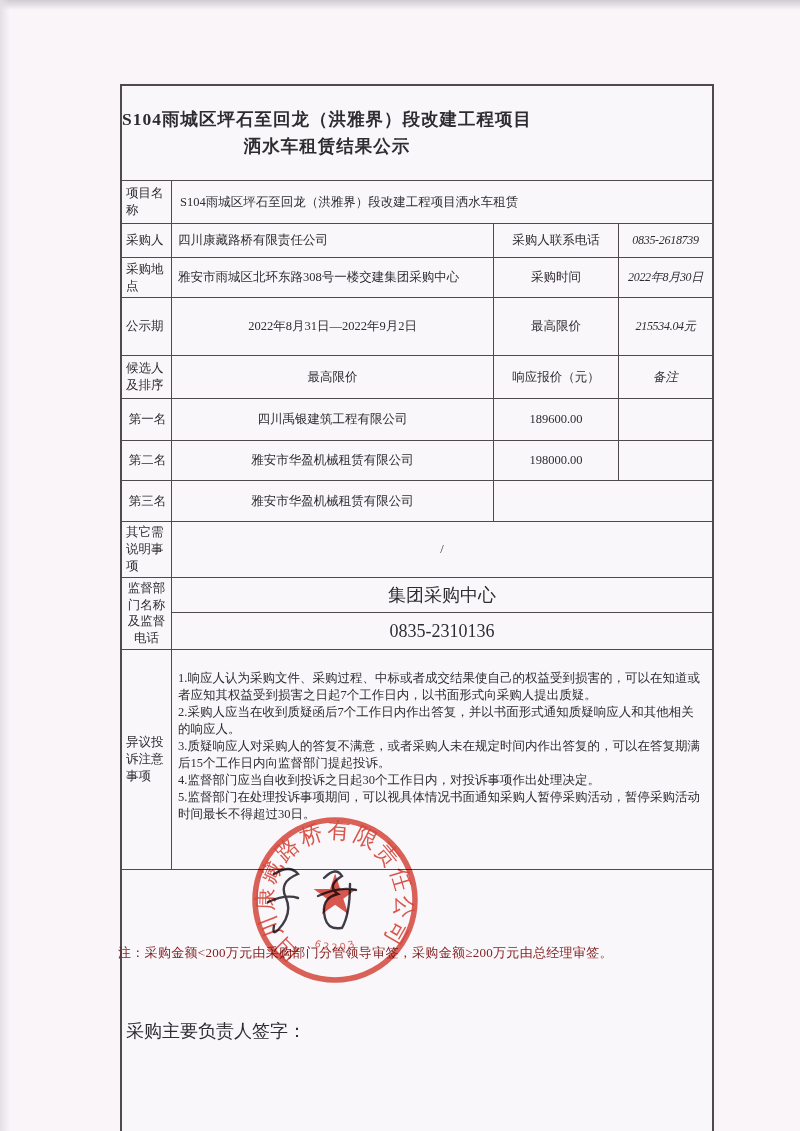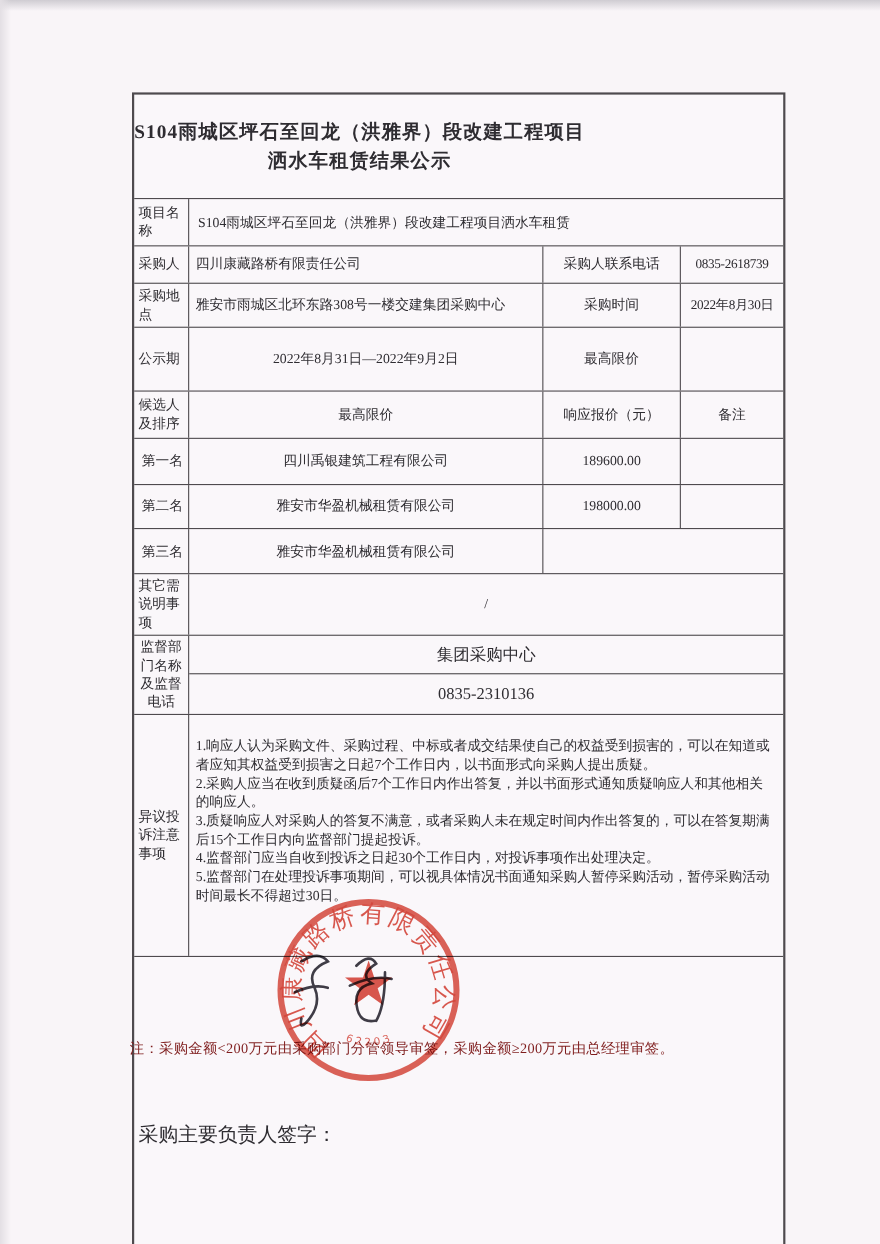--- a/index.html
+++ b/index.html
@@ -19,30 +19,30 @@
     position:absolute;left:120px;top:84px;width:594px;height:1110px;
     border:2px solid #4e4a4e;box-sizing:border-box;
     display:flex;flex-direction:column;background:rgba(255,255,255,0.25);
   }
   .row{display:flex;border-bottom:1.5px solid #4e4a4e;box-sizing:border-box;flex:0 0 auto;}
   .row:last-child{border-bottom:none;flex:1 1 auto;}
   .cell{box-sizing:border-box;display:flex;align-items:center;font-size:12.5px;line-height:1.35;}
   .c1{width:50px;flex:0 0 50px;border-right:1.5px solid #4e4a4e;padding:2px 2px 2px 4px;}
   .c2{width:322px;flex:0 0 322px;border-right:1.5px solid #4e4a4e;padding:2px 6px;}
   .c3{width:125px;flex:0 0 125px;border-right:1.5px solid #4e4a4e;justify-content:center;text-align:center;padding:2px 2px;}
-  .c4{flex:1 1 auto;justify-content:center;padding:2px 1px;}
+  .c4{flex:1 1 auto;justify-content:center;padding:2px 1px;font-style:italic;}
   .cmerge{flex:1 1 auto;padding:2px 8px;}
   .center{justify-content:center;text-align:center;}
   .val-sm{font-size:12px;letter-spacing:-0.3px;white-space:nowrap;}
 
   .title-block{flex-direction:column;justify-content:center;align-items:center;border-right:none;}
   .title-line{font-size:17.5px;font-weight:bold;letter-spacing:1px;line-height:27px;text-align:center;}
 
   .sub-split{flex:1 1 auto;display:flex;flex-direction:column;}
-  .sub-row{flex:1 1 50%;display:flex;align-items:center;justify-content:center;text-align:center;font-size:15px;}
+  .sub-row{flex:1 1 50%;display:flex;align-items:center;justify-content:center;text-align:center;font-size:18px;}
   .sub-row:first-child{border-bottom:1.5px solid #4e4a4e;box-sizing:border-box;}
 
   .objection-cell{flex:1 1 auto;display:flex;flex-direction:column;justify-content:center;
     padding:4px 6px 30px 6px;font-size:12.5px;line-height:1.36;}
   .objection-item{margin:0;}
 
   .sign-row .cmerge{padding-left:4px;align-items:center;}
   .sign-label{font-size:18px;}
 
   .footnote{
@@ -86,20 +86,21 @@
     <div class="cell c1">采购地点</div>
     <div class="cell c2">雅安市雨城区北环东路308号一楼交建集团采购中心</div>
     <div class="cell c3">采购时间</div>
     <div class="cell c4 val-sm">2022年8月30日</div>
   </div>
 
   <div class="row" style="flex:0 0 58px;">
     <div class="cell c1">公示期</div>
     <div class="cell c2 center">2022年8月31日—2022年9月2日</div>
     <div class="cell c3">最高限价</div>
+    <div class="cell c4 val-sm">215534.04元</div>
   </div>
 
   <div class="row" style="flex:0 0 43px;">
     <div class="cell c1">候选人及排序</div>
     <div class="cell c2 center">最高限价</div>
     <div class="cell c3">响应报价（元）</div>
     <div class="cell c4">备注</div>
   </div>
 
   <div class="row" style="flex:0 0 42px;">

